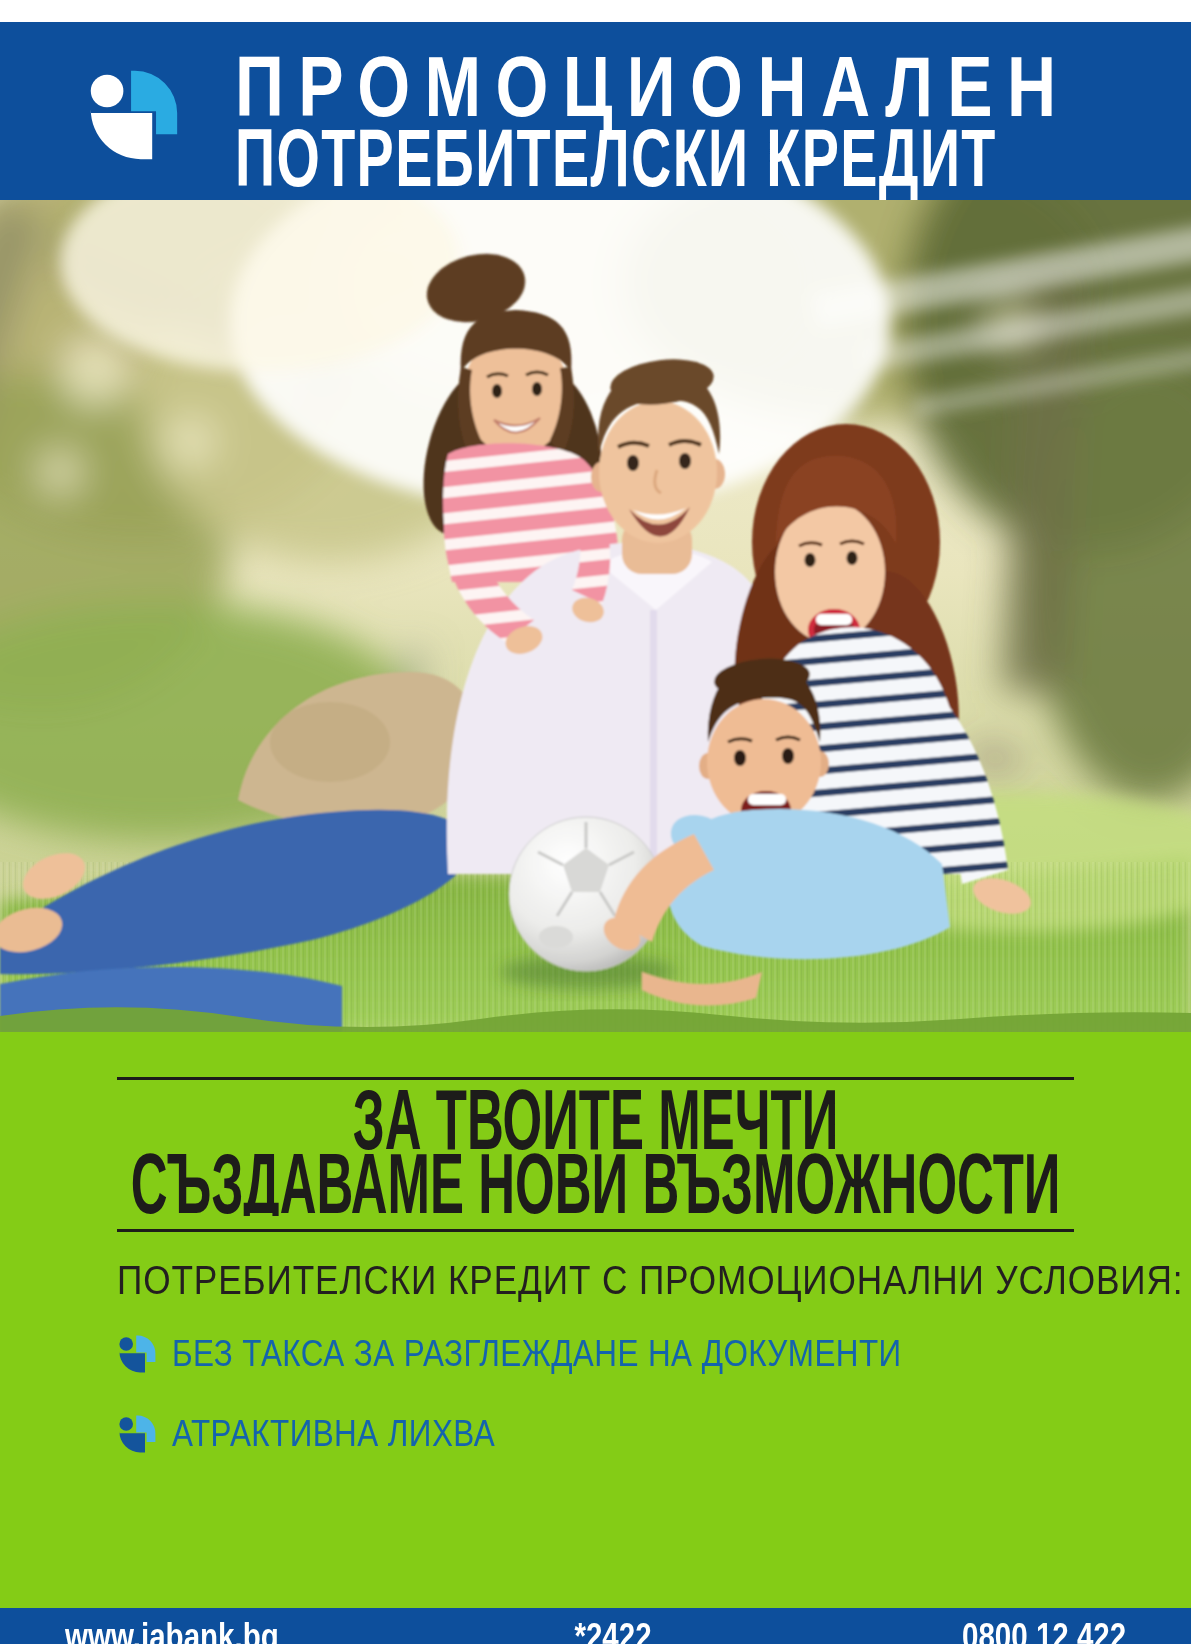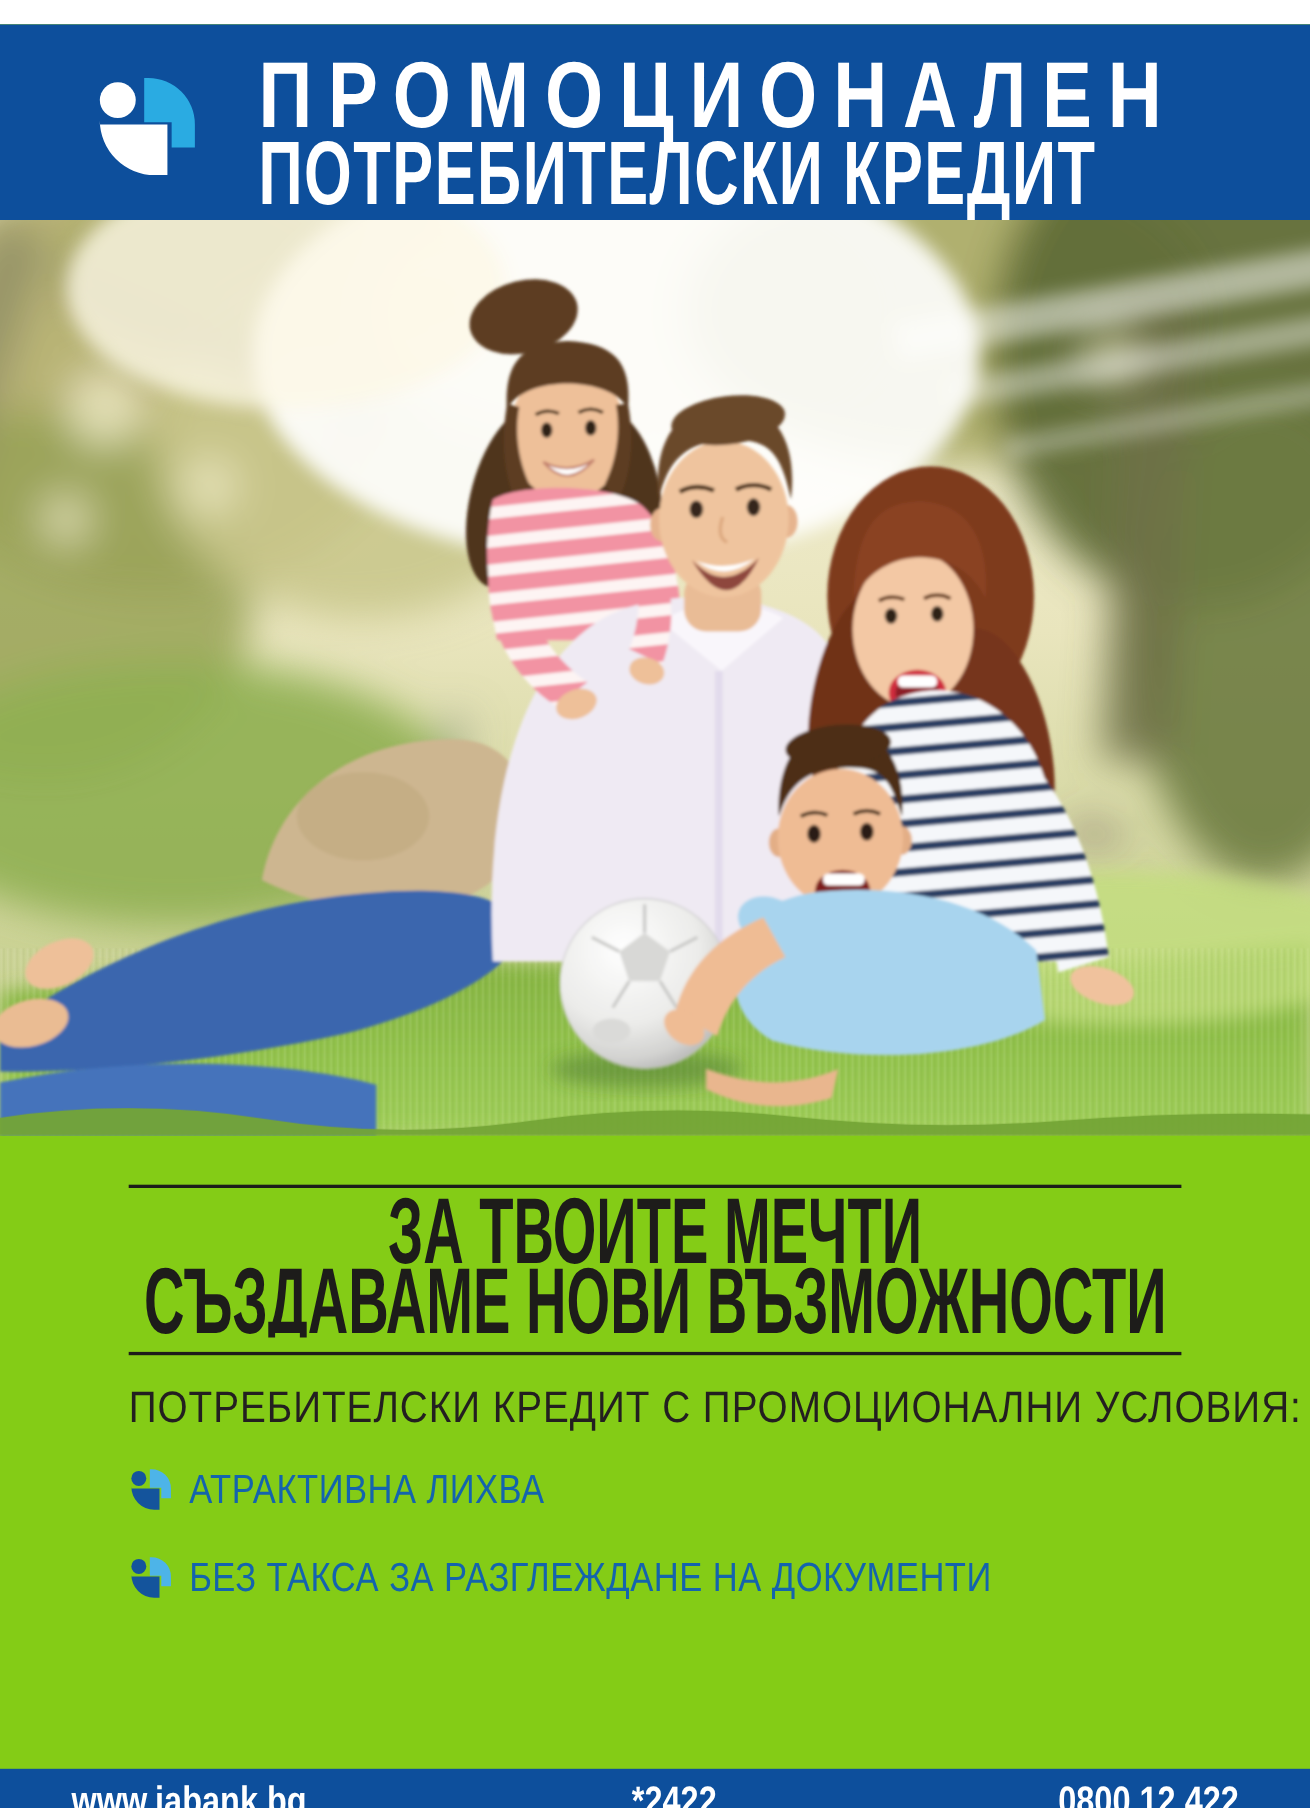--- a/index.html
+++ b/index.html
@@ -273,29 +273,29 @@
 
     <p class="subheading"><span class="cond">ПОТРЕБИТЕЛСКИ КРЕДИТ С ПРОМОЦИОНАЛНИ УСЛОВИЯ:</span></p>
 
     <ul class="benefits">
       <li class="benefit">
         <span class="b-icon">
           <svg viewBox="0 0 100 100">
               <use href="#ia-logo"></use>
             </svg>
         </span>
-        <span class="b-label">АТРАКТИВНА ЛИХВА</span>
+        <span class="b-label">БЕЗ ТАКСА ЗА РАЗГЛЕЖДАНЕ НА ДОКУМЕНТИ</span>
       </li>
       <li class="benefit">
         <span class="b-icon">
           <svg viewBox="0 0 100 100">
               <use href="#ia-logo"></use>
             </svg>
         </span>
-        <span class="b-label">БЕЗ ТАКСА ЗА РАЗГЛЕЖДАНЕ НА ДОКУМЕНТИ</span>
+        <span class="b-label">АТРАКТИВНА ЛИХВА</span>
       </li>
     </ul>
   </main>
 
   <footer class="bottombar">
     <span class="f-item f-web">www.iabank.bg</span>
     <span class="f-item f-code">*2422</span>
     <span class="f-item f-phone">0800 12 422</span>
   </footer>
 

